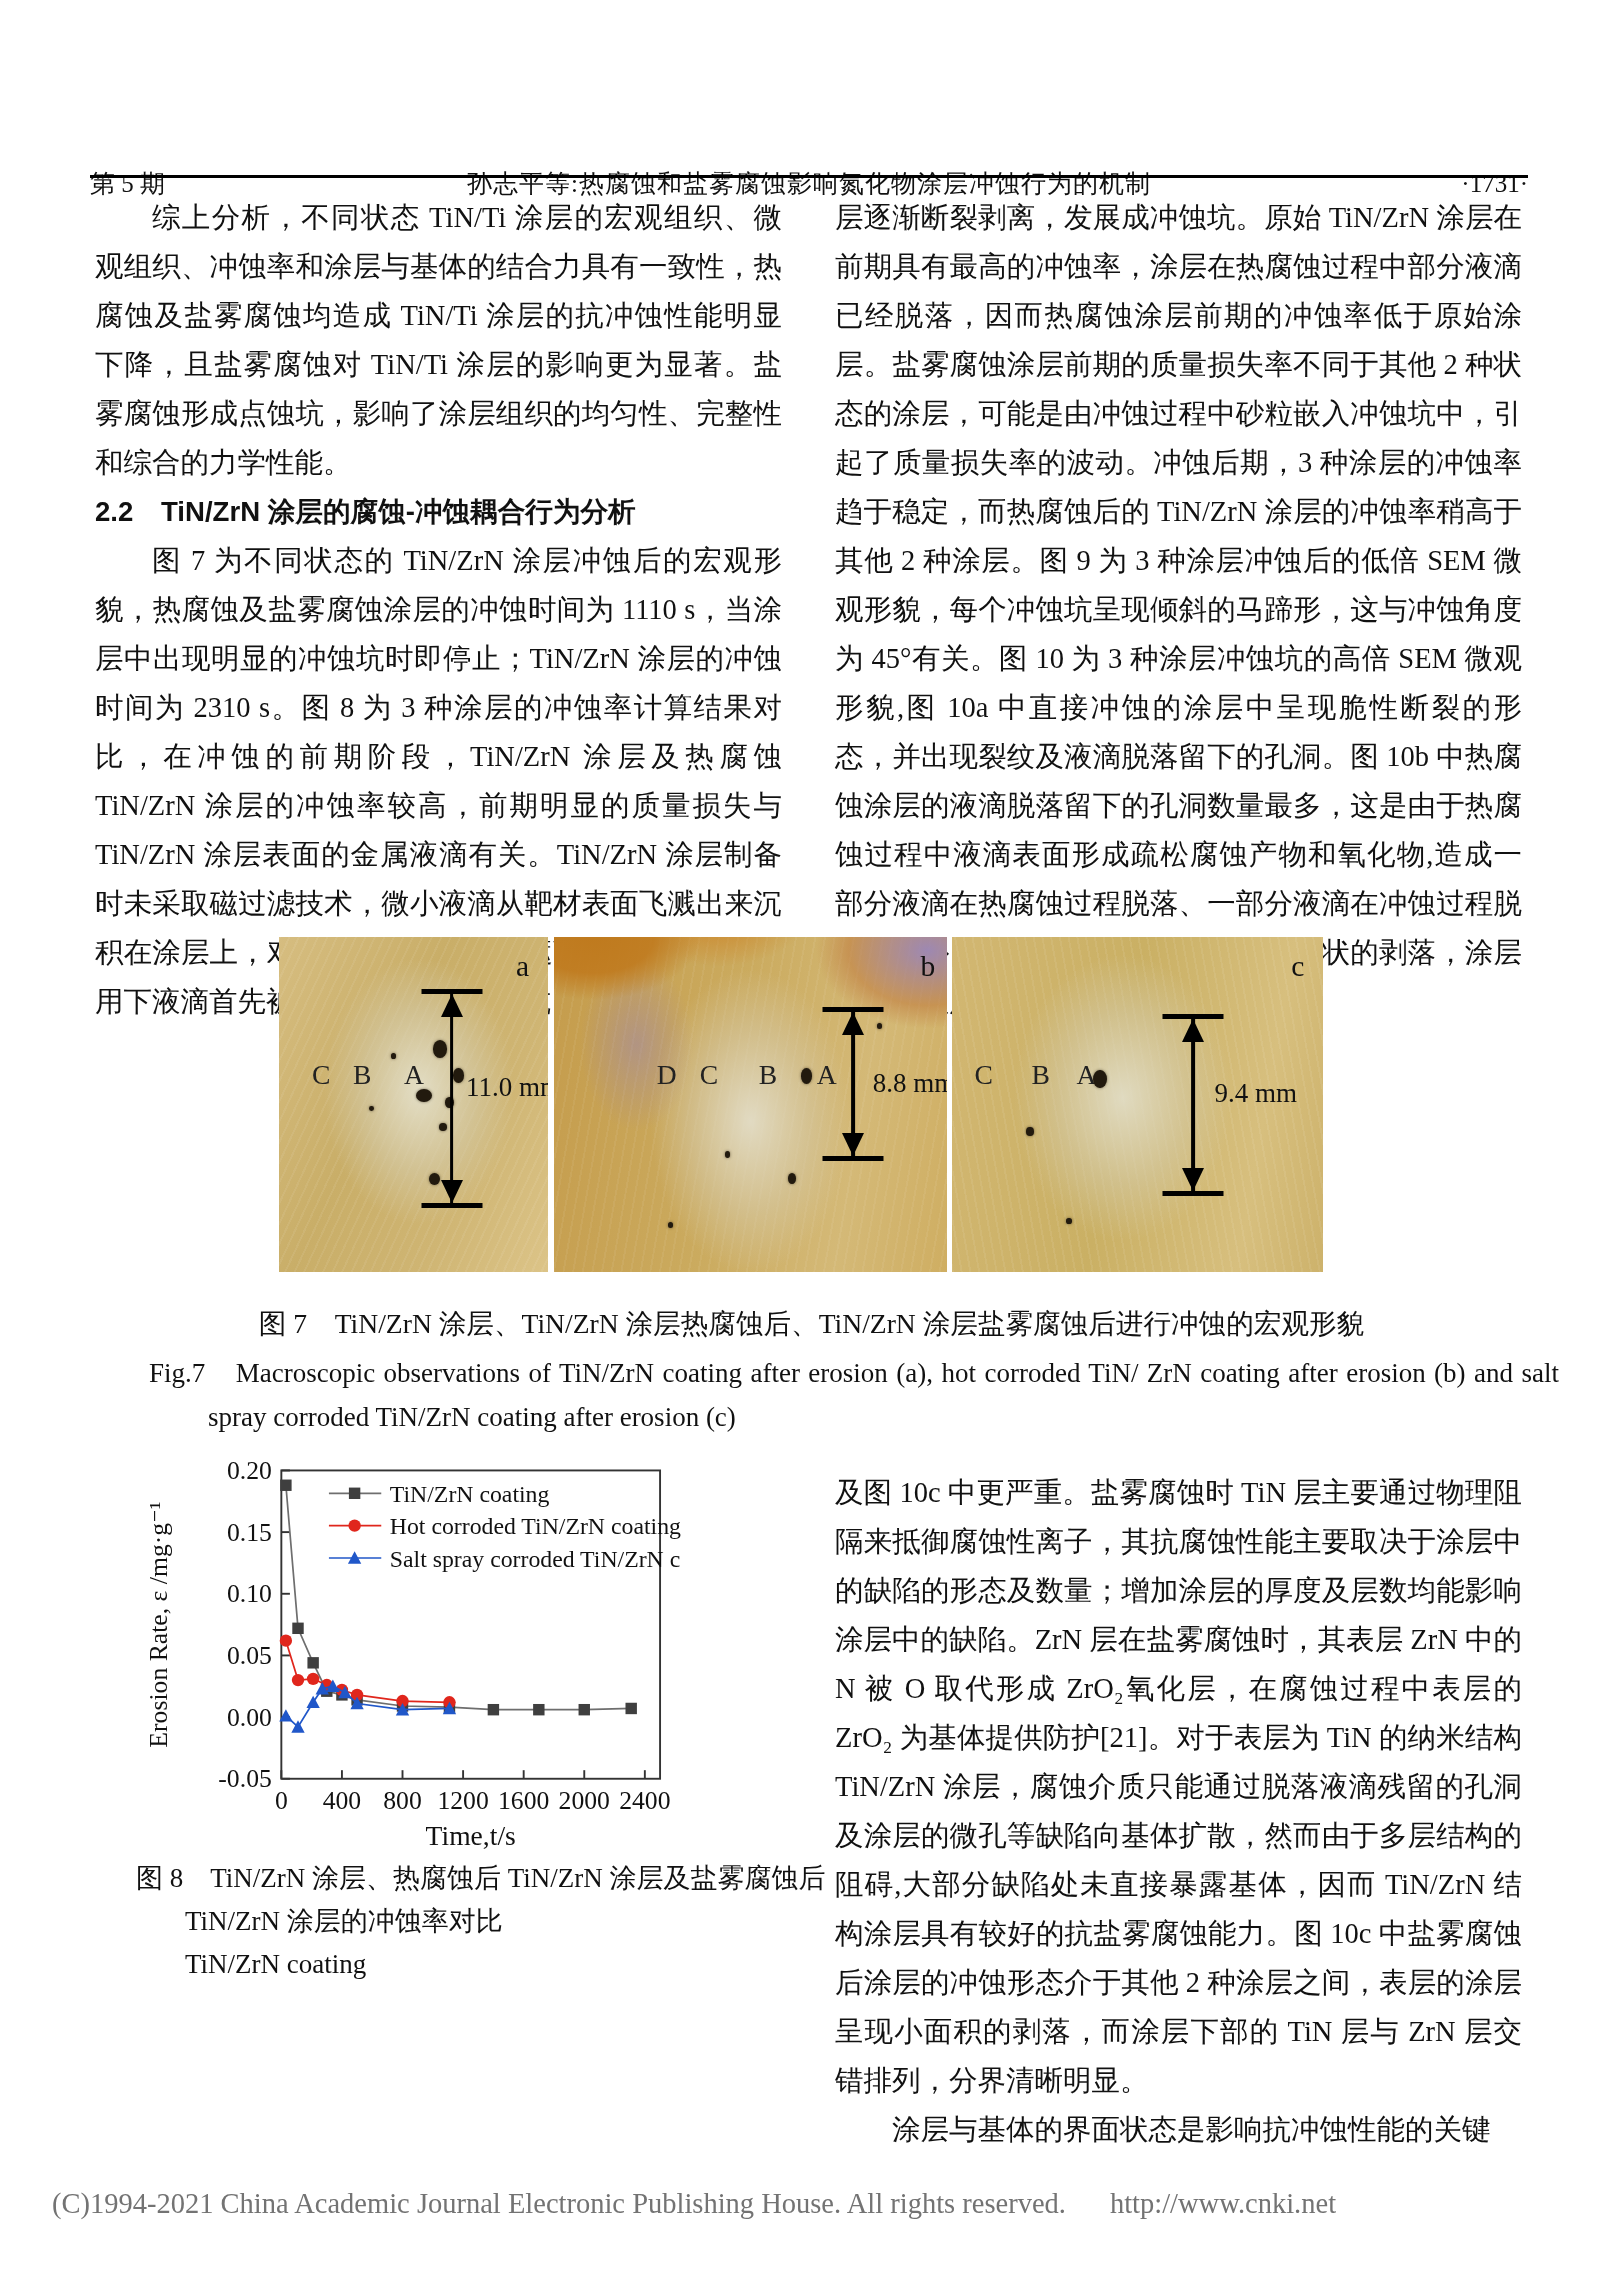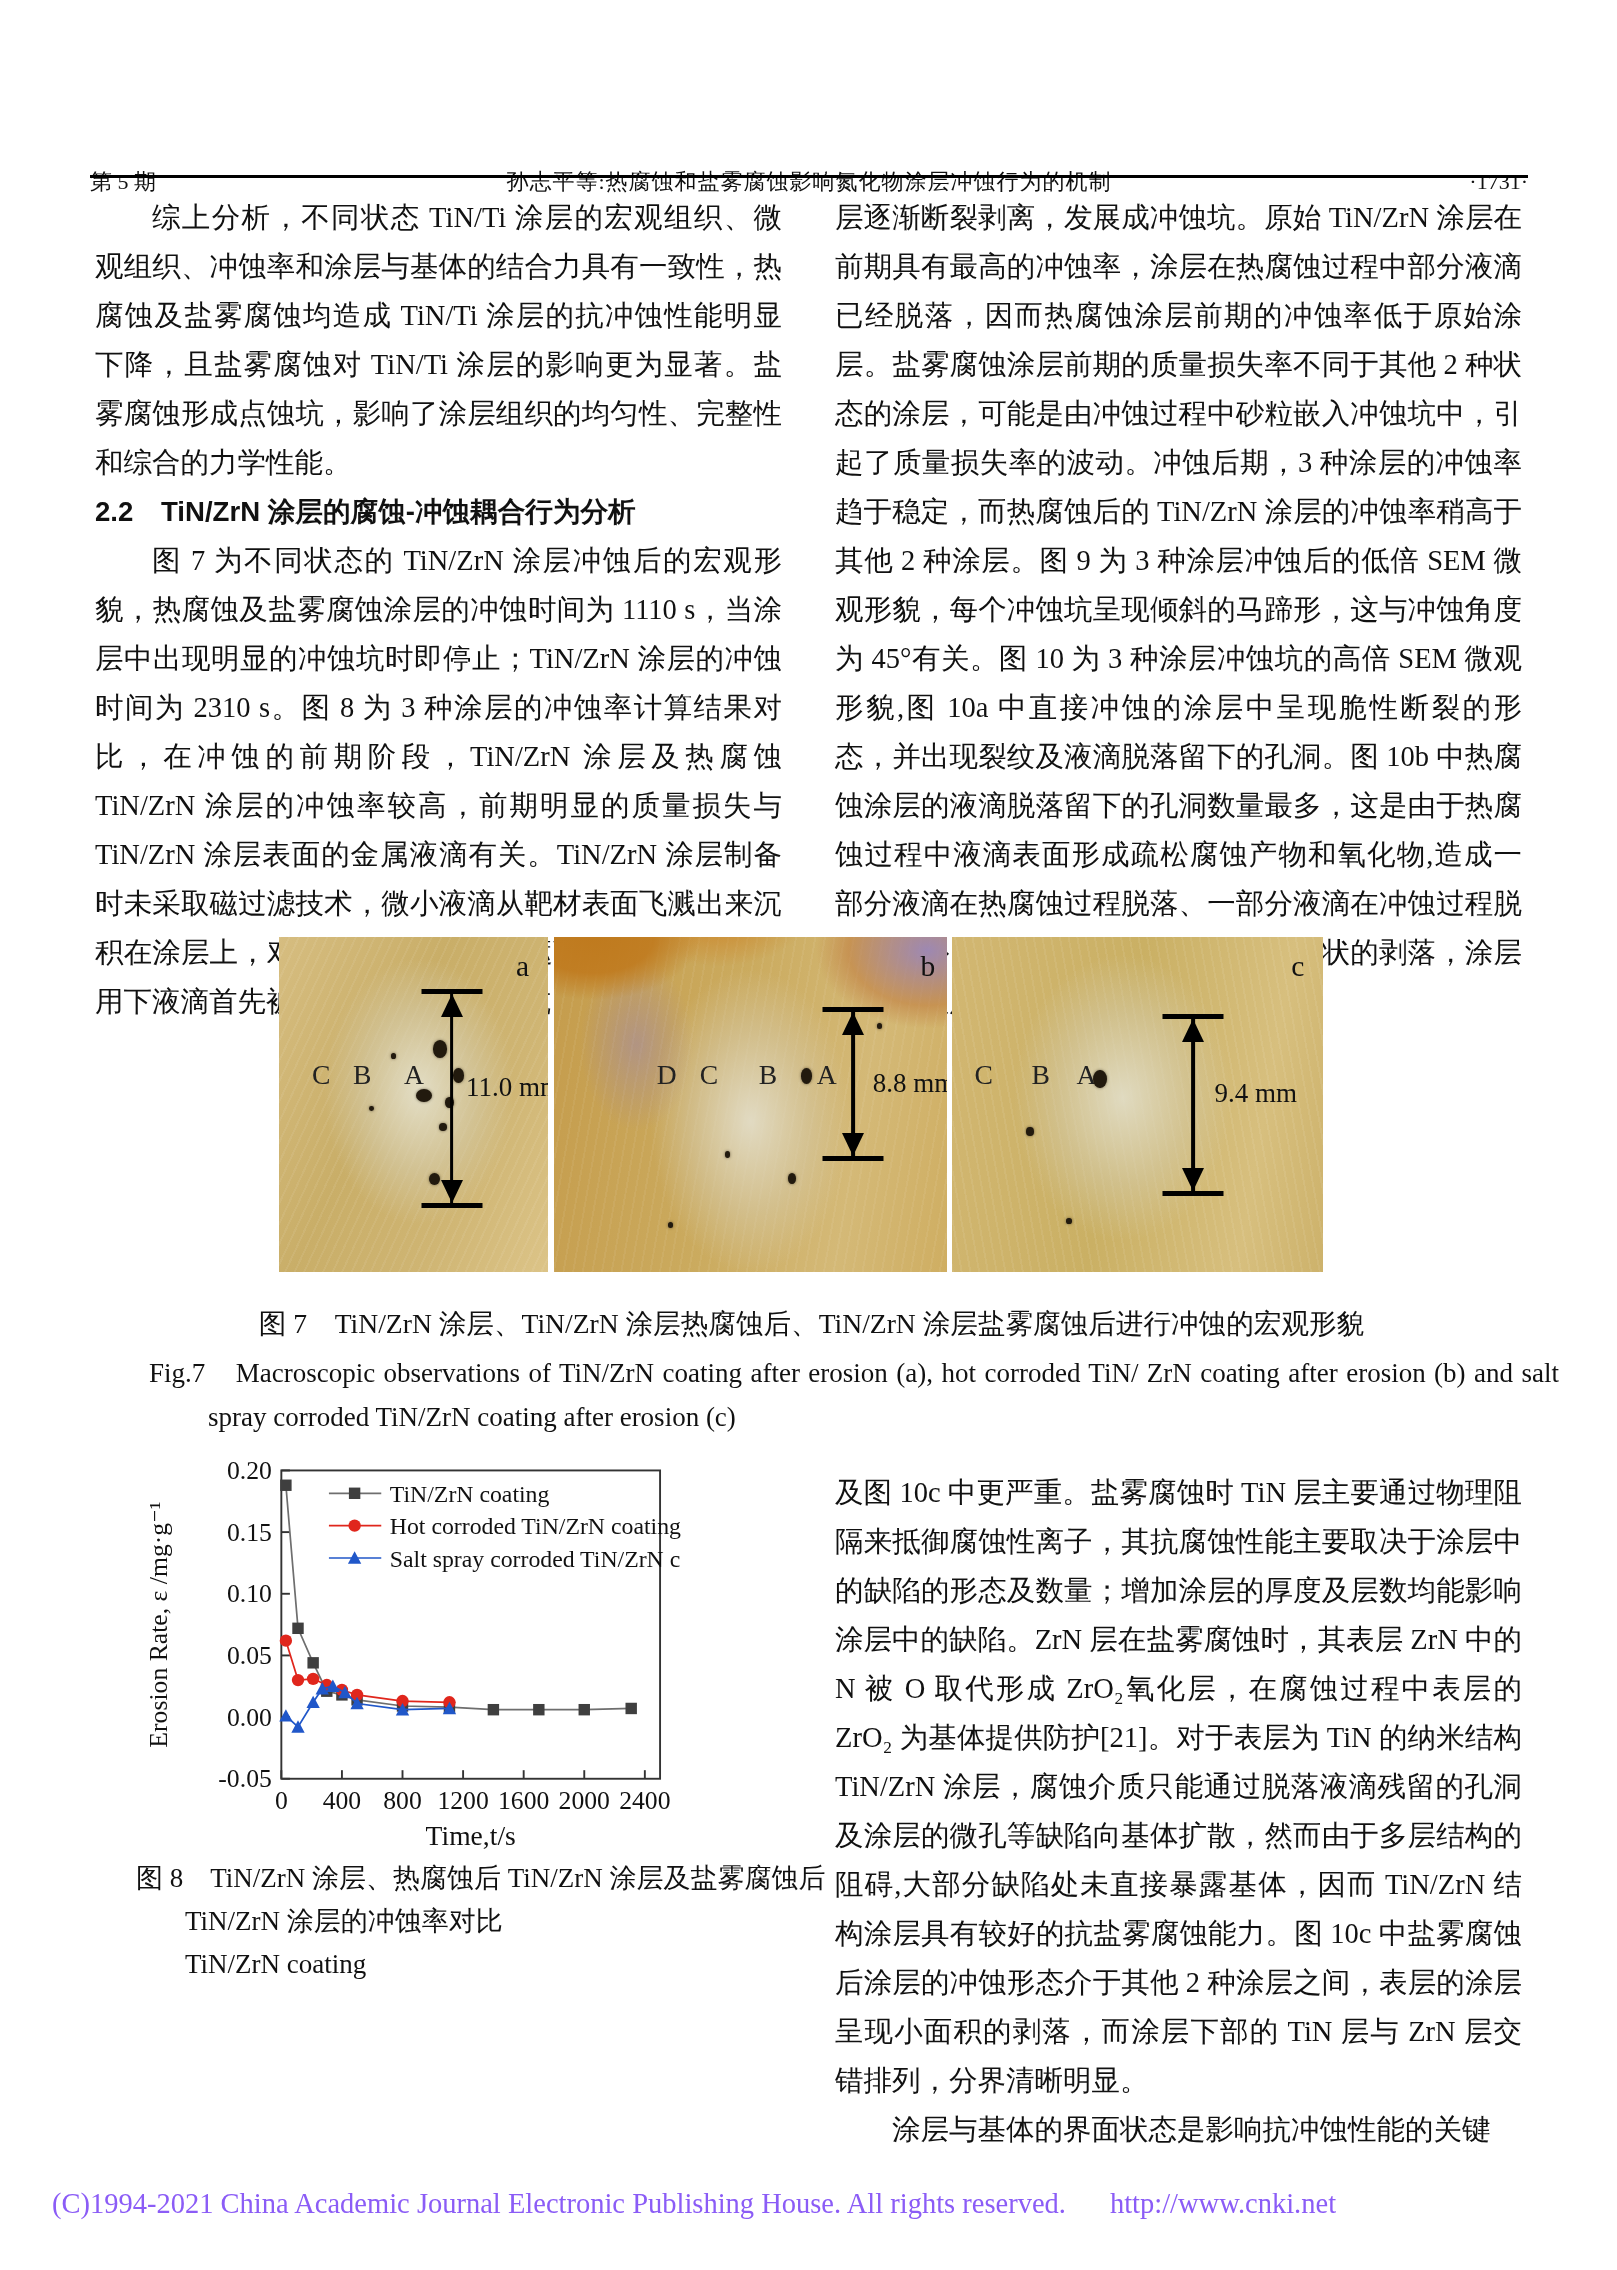--- a/index.html
+++ b/index.html
@@ -1,19 +1,19 @@
 <!DOCTYPE html>
 <html style="font-size:15px"><head>
 <meta charset="utf-8">
 <style>
   html,body{margin:0;padding:0;background:#e8e8e8;}
   .page{position:relative;width:1618px;height:2270px;background:#ffffff;
         font-family:"Liberation Serif","DejaVu Serif",serif;color:#111;overflow:hidden;}
   
-  .hdr{position:absolute;left:90px;top:139px;width:1438px;display:flex;align-items:baseline;font-size:22px;}
+  .hdr{position:absolute;left:90px;top:139px;width:1438px;display:flex;align-items:baseline;font-size:25px;}
   .hdr .issue{width:209px;text-align:left;}
   .hdr .title{flex:1;text-align:center;letter-spacing:1px;margin-top:28px;}
   .hdr .pageno{width:209px;text-align:right;}
   .hdr-rule{position:absolute;left:90px;top:175px;width:1438px;height:2.9px;background:#000;}
   
   .col{position:absolute;width:687px;font-size:28.5px;line-height:49px;text-align:justify;}
   .col p{margin:0;}
   .col p.ind{text-indent:2em;}
   .col p.head{font-weight:bold;text-indent:0;font-family:"Liberation Sans","DejaVu Sans",sans-serif;font-size:27.6px;}
   #col-left-top{left:95px;top:193px;}
@@ -55,21 +55,21 @@
   .meas{position:absolute;font-size:27px;color:#111;white-space:nowrap;}
   
   .cap7zh{position:absolute;left:95px;top:1305px;width:1433px;text-align:center;font-size:27.6px;}
   .cap7en{position:absolute;left:149px;top:1351px;width:1351px;font-size:27px;line-height:44px;
           padding-left:59px;text-indent:-59px;text-align:justify;}
   .cap8{position:absolute;left:136px;top:1857px;font-size:27px;line-height:43px;}
   .cap8 div.cont{padding-left:49px;}
   
   .chartbox{position:absolute;left:131px;top:1457px;width:550px;height:398px;}
   
-  .ftr{position:absolute;left:52px;top:2188px;width:1484px;font-size:28.5px;color:#8b5cf6;}
+  .ftr{position:absolute;left:52px;top:2188px;width:1484px;font-size:28.5px;color:#737373;}
   .ftr .url{margin-left:44px;}
 </style>
 </head>
 <body>
 
 <div class="page">
 
   <div class="hdr">
     <div class="issue">第 5 期</div>
     <div class="title">孙志平等:热腐蚀和盐雾腐蚀影响氮化物涂层冲蚀行为的机制</div>

